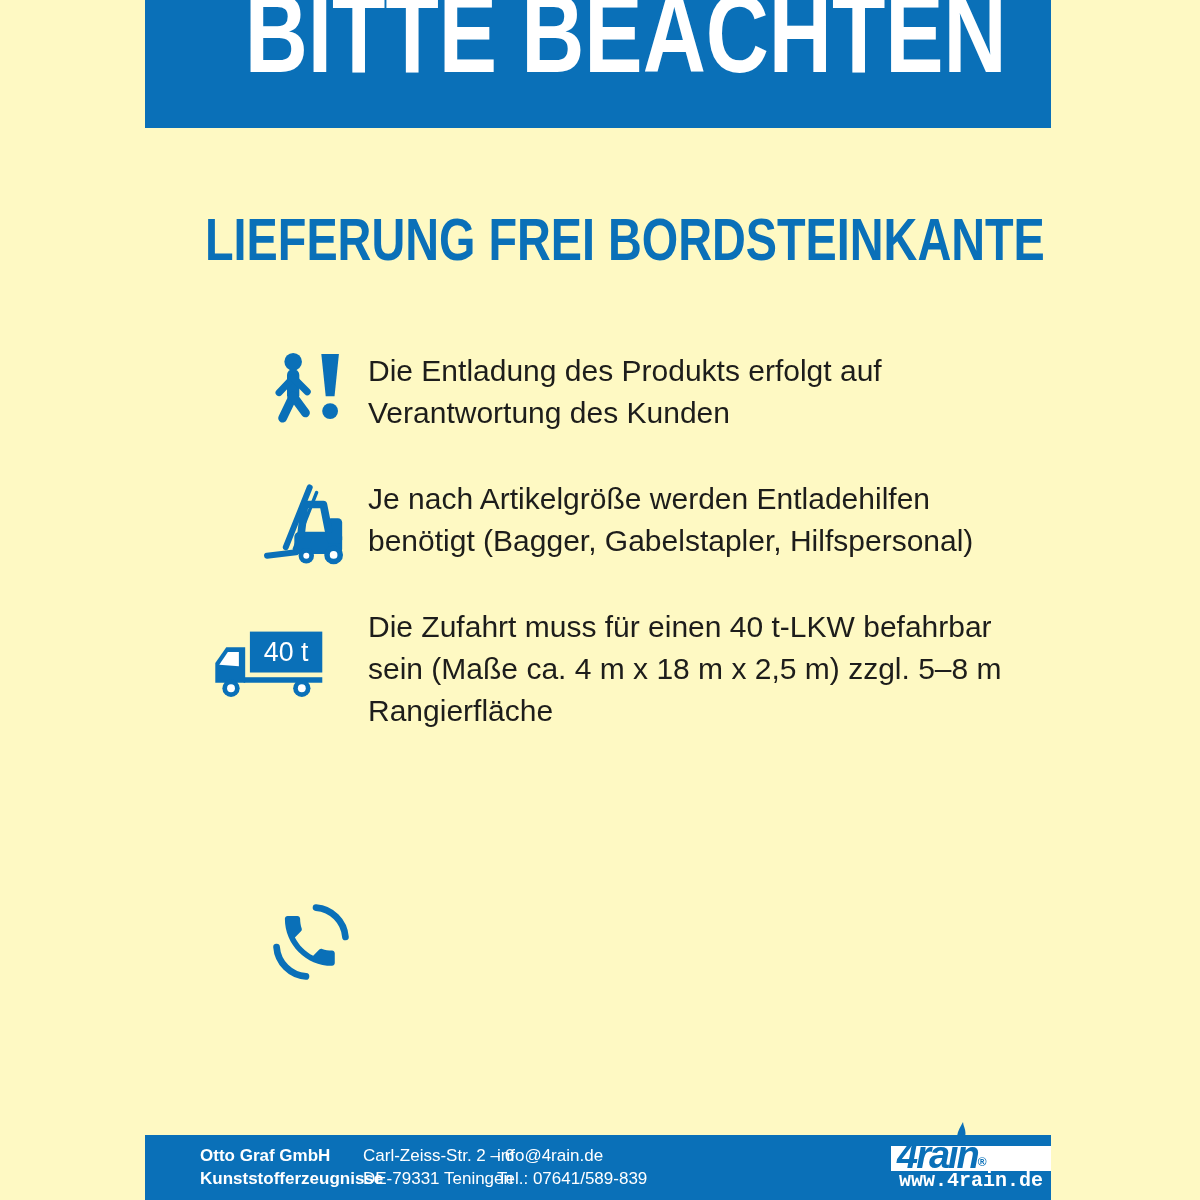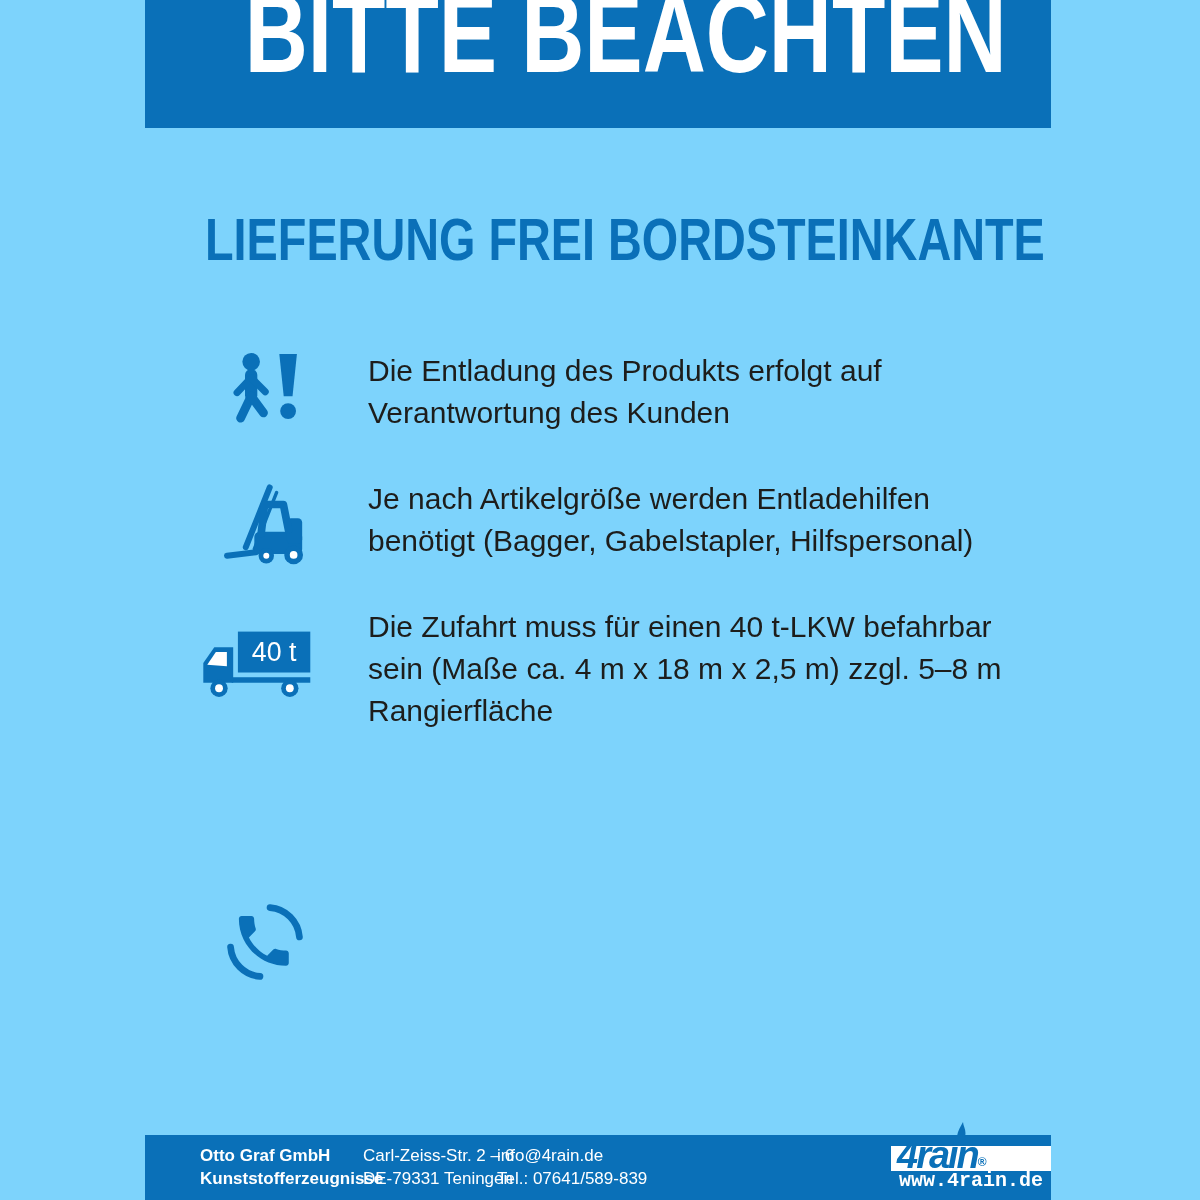--- a/index.html
+++ b/index.html
@@ -1,33 +1,33 @@
 <!DOCTYPE html>
 <html style="--blue: #0a70b8; --ink: #1d1d1b;"><head>
 <meta charset="utf-8">
 <style>
   html,body{margin:0;padding:0;background:#fff;}
-  .page{position:relative;width:1200px;height:1200px;background:#7dd3fc;overflow:hidden;
+  .page{position:relative;width:1200px;height:1200px;background:#fef9c3;overflow:hidden;
         font-family:"Liberation Sans",sans-serif;margin:0 auto;}
 
   
   .header{position:absolute;left:145px;top:0;width:906px;height:128px;
           background:var(--blue);overflow:hidden;text-align:center;}
   .header h1{margin:-22px 0 0;font-size:112px;line-height:112px;font-weight:bold;
              color:#fff;white-space:nowrap;transform:scaleX(.78);transform-origin:50% 0;
              letter-spacing:0;}
 
   
   .headline{position:absolute;left:205px;top:210px;font-size:60px;line-height:60px;
             font-weight:bold;color:var(--blue);white-space:nowrap;
             transform:scaleX(.78);transform-origin:0 0;}
 
   
   .item{position:absolute;left:223px;width:790px;}
-  .icon-cell{position:absolute;left:0;top:0;width:130px;text-align:left;}
+  .icon-cell{position:absolute;left:0;top:0;width:130px;text-align:right;}
   .item-text{margin-left:145px;width:660px;font-size:30px;line-height:42px;
              font-weight:500;color:var(--ink);white-space:pre-line;}
   svg .b{fill:var(--blue);}
   svg .w{fill:#fff;}
 
   
   .footer{position:absolute;left:145px;top:1135px;width:906px;height:69px;
           background:var(--blue);}
   .f-col{position:absolute;top:9px;color:#fff;font-size:17px;line-height:23px;
          white-space:pre-line;}

